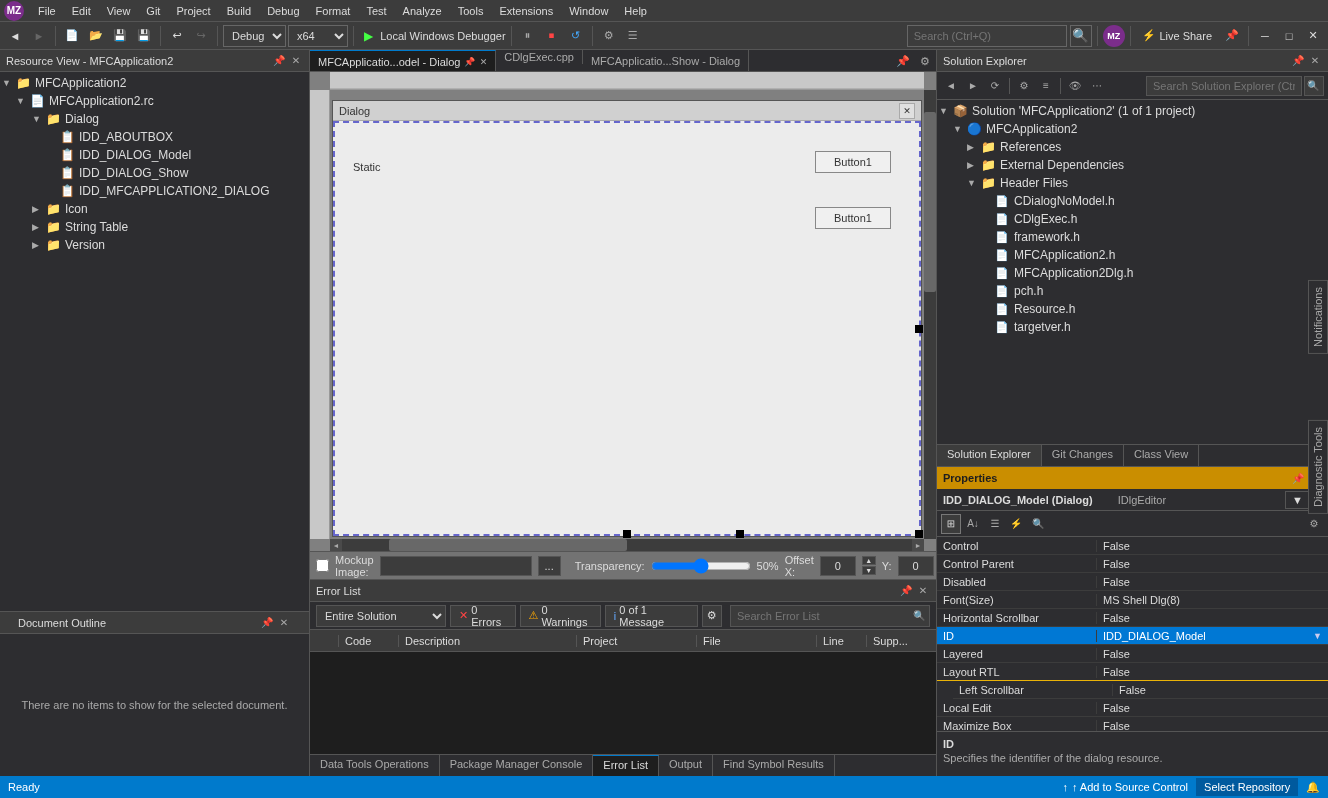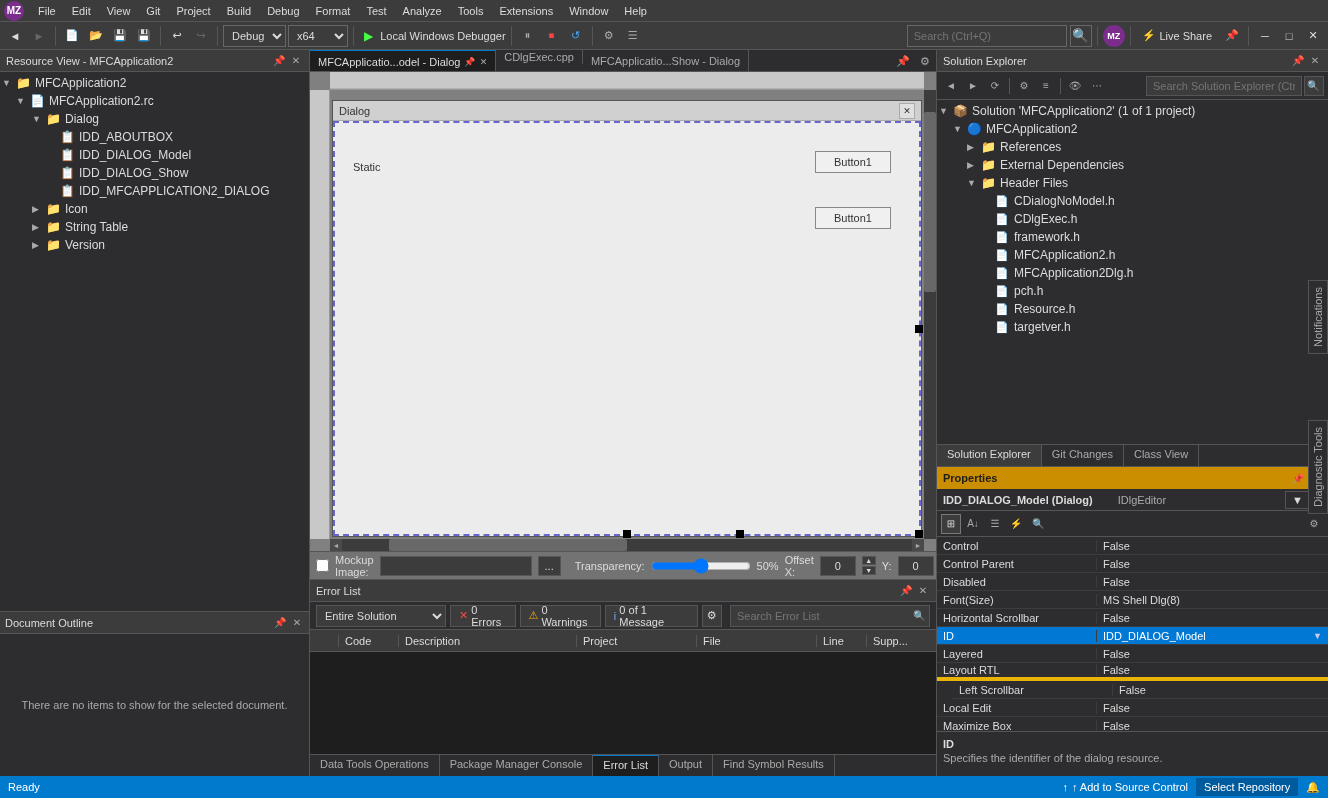--- a/index.html
+++ b/index.html
@@ -145,21 +145,21 @@
 
       <div style="display:flex;align-items:center;padding:1px 0;cursor:pointer;height:18px;padding-left:32px;">
         <span style="width:14px;font-size:9px;color:#aaa;">▶</span>
         <span style="width:16px;margin-right:3px;color:#dcb67a;">📁</span>
         <span style="color:#dcdcdc;">Version</span>
       </div>
     </div>
 
 
     <div style="height:165px;background:#2d2d30;border-top:1px solid #555;display:flex;flex-direction:column;">
-      <div style="background:#3c3c3c;height:22px;display:flex;align-items:center;padding:0 5px;border-bottom:1px solid #555;font-size:11px;color:#dcdcdc;justify-content:space-between;">
+      <div style="background:#3c3c3c;height:22px;display:flex;align-items:center;padding:0 18px;border-bottom:1px solid #555;font-size:11px;color:#dcdcdc;justify-content:space-between;">
         <span>Document Outline</span>
         <div style="display:flex;gap:2px;">
           <button style="width:14px;height:14px;background:transparent;border:none;color:#aaa;cursor:pointer;font-size:10px;">📌</button>
           <button style="width:14px;height:14px;background:transparent;border:none;color:#aaa;cursor:pointer;font-size:10px;">✕</button>
         </div>
       </div>
       <div style="flex:1;display:flex;align-items:center;justify-content:center;text-align:center;color:#aaa;font-size:11px;padding:10px;">
         <span>There are no items to show for the selected document.</span>
       </div>
     </div>
@@ -456,21 +456,21 @@
           <div style="width:160px;padding:0 6px;color:white;font-size:11px;flex-shrink:0;border-right:1px solid #3c3c3c;overflow:hidden;white-space:nowrap;">ID</div>
           <div style="flex:1;padding:0 6px;color:white;font-size:11px;overflow:hidden;white-space:nowrap;display:flex;align-items:center;justify-content:space-between;">
             <span>IDD_DIALOG_Model</span>
             <span style="font-size:9px;color:#cce;">▼</span>
           </div>
         </div>
         <div style="display:flex;height:18px;align-items:center;border-bottom:1px solid #3c3c3c;">
           <div style="width:160px;padding:0 6px;color:#dcdcdc;font-size:11px;flex-shrink:0;border-right:1px solid #3c3c3c;overflow:hidden;white-space:nowrap;">Layered</div>
           <div style="flex:1;padding:0 6px;color:#dcdcdc;font-size:11px;overflow:hidden;white-space:nowrap;">False</div>
         </div>
-        <div style="display:flex;height:18px;align-items:center;border-bottom:4px solid #eab308;">
+        <div style="display:flex;height:18px;align-items:center;border-bottom:1px solid #eab308;">
           <div style="width:160px;padding:0 6px;color:#dcdcdc;font-size:11px;flex-shrink:0;border-right:1px solid #3c3c3c;overflow:hidden;white-space:nowrap;">Layout RTL</div>
           <div style="flex:1;padding:0 6px;color:#dcdcdc;font-size:11px;overflow:hidden;white-space:nowrap;">False</div>
         </div>
         <div style="display:flex;height:18px;align-items:center;border-bottom:1px solid #3c3c3c;margin-left:16px;">
           <div style="width:160px;padding:0 6px;color:#dcdcdc;font-size:11px;flex-shrink:0;border-right:1px solid #3c3c3c;overflow:hidden;white-space:nowrap;">Left Scrollbar</div>
           <div style="flex:1;padding:0 6px;color:#dcdcdc;font-size:11px;overflow:hidden;white-space:nowrap;">False</div>
         </div>
         <div style="display:flex;height:18px;align-items:center;border-bottom:1px solid #3c3c3c;">
           <div style="width:160px;padding:0 6px;color:#dcdcdc;font-size:11px;flex-shrink:0;border-right:1px solid #3c3c3c;overflow:hidden;white-space:nowrap;">Local Edit</div>
           <div style="flex:1;padding:0 6px;color:#dcdcdc;font-size:11px;overflow:hidden;white-space:nowrap;">False</div>

